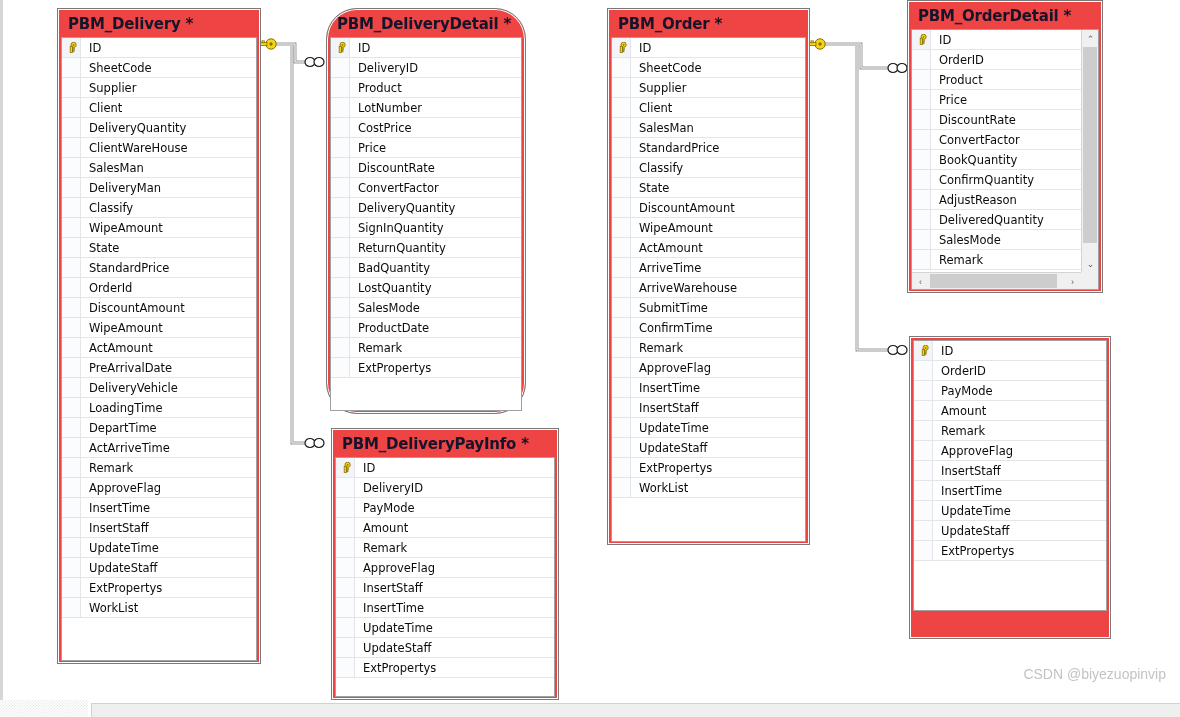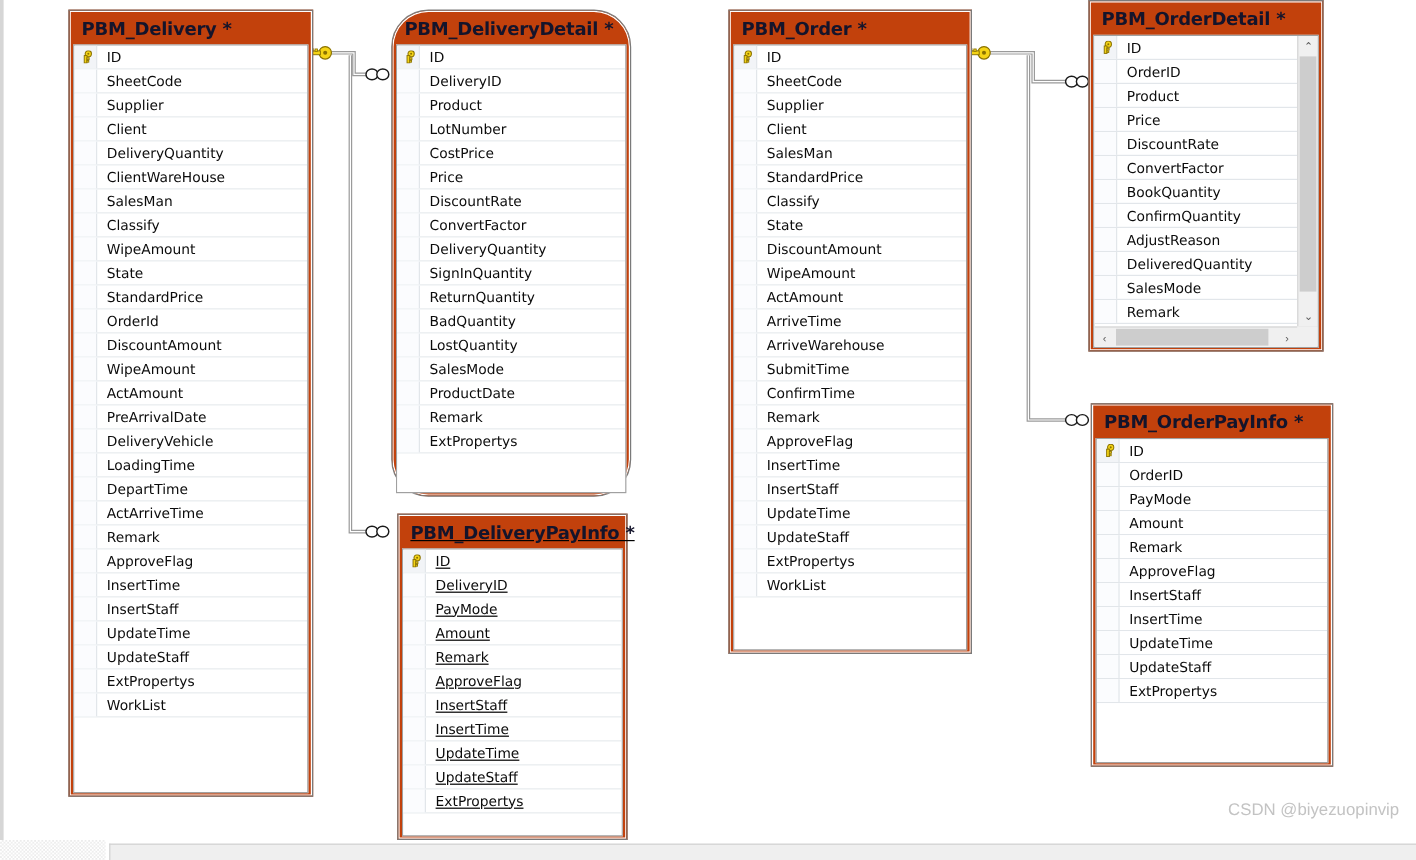--- a/index.html
+++ b/index.html
@@ -24,21 +24,21 @@
     height: 700px;
     background: #ffffff;
     border-left: 3px solid #d6d6d6;
     box-sizing: border-box;
     overflow: hidden;
   }
 
   
   .tbl {
     position: absolute;
-    background: #c2410c;
+    background: #ef4444;
     border: 1px solid #7a7a7a;
     box-sizing: border-box;
     padding: 3px;
     box-shadow: 0 0 0 1px #ffffff inset;
   }
   .tbl-title {
     font-size: 15px;
     font-weight: bold;
     color: #14142b;
     padding: 3px 2px 4px 7px;
@@ -296,20 +296,24 @@
             <div class="row">
               <div class="gutter"></div>
               <div class="colname">ClientWareHouse</div>
             </div>
             <div class="row">
               <div class="gutter"></div>
               <div class="colname">SalesMan</div>
             </div>
             <div class="row">
               <div class="gutter"></div>
+              <div class="colname">DeliveryMan</div>
+            </div>
+            <div class="row">
+              <div class="gutter"></div>
               <div class="colname">Classify</div>
             </div>
             <div class="row">
               <div class="gutter"></div>
               <div class="colname">WipeAmount</div>
             </div>
             <div class="row">
               <div class="gutter"></div>
               <div class="colname">State</div>
             </div>
@@ -466,21 +470,21 @@
               <div class="colname">Remark</div>
             </div>
             <div class="row">
               <div class="gutter"></div>
               <div class="colname">ExtPropertys</div>
             </div>
             <div class="filler"></div>
           </div>
         </div>
       </div>
-      <div class="tbl" style="left: 328px; top: 428px; width: 192px; height: 272px; text-decoration: underline;">
+      <div class="tbl" style="left: 328px; top: 428px; width: 228px; height: 272px;">
         <div class="tbl-title">PBM_DeliveryPayInfo *</div>
         <div class="grid" style="height: 240px;">
           <div class="grid-inner">
             <div class="row pk">
               <div class="gutter">
                 <svg class="keyicon" width="11" height="11" viewBox="0 0 11 11" aria-hidden="true">
                   <circle cx="7.6" cy="2.8" r="2.6" fill="#f5d416" stroke="#8a7200" stroke-width="0.9"></circle>
                   <circle cx="7.6" cy="2.8" r="0.85" fill="#8a7200"></circle>
                   <rect x="4.2" y="4.3" width="2.3" height="6.2" fill="#f5d416" stroke="#8a7200" stroke-width="0.8"></rect>
                   <rect x="6.4" y="6.2" width="1.9" height="1.5" fill="#f5d416" stroke="#8a7200" stroke-width="0.7"></rect>
@@ -710,21 +714,20 @@
           </div>
           <div class="hscroll">
             <div class="sb-arrow left">‹</div>
             <div class="sb-thumb"></div>
             <div class="sb-arrow right">›</div>
           </div>
           <div class="corner-box"></div>
         </div>
       </div>
       <div class="tbl" style="left: 906px; top: 336px; width: 202px; height: 303px;">
-        <div class="tbl-title">PBM_OrderPayInfo *</div>
         <div class="grid" style="height: 271px;">
           <div class="grid-inner">
             <div class="row pk">
               <div class="gutter">
                 <svg class="keyicon" width="11" height="11" viewBox="0 0 11 11" aria-hidden="true">
                   <circle cx="7.6" cy="2.8" r="2.6" fill="#f5d416" stroke="#8a7200" stroke-width="0.9"></circle>
                   <circle cx="7.6" cy="2.8" r="0.85" fill="#8a7200"></circle>
                   <rect x="4.2" y="4.3" width="2.3" height="6.2" fill="#f5d416" stroke="#8a7200" stroke-width="0.8"></rect>
                   <rect x="6.4" y="6.2" width="1.9" height="1.5" fill="#f5d416" stroke="#8a7200" stroke-width="0.7"></rect>
                   <rect x="6.4" y="8.4" width="1.6" height="1.4" fill="#f5d416" stroke="#8a7200" stroke-width="0.7"></rect>

